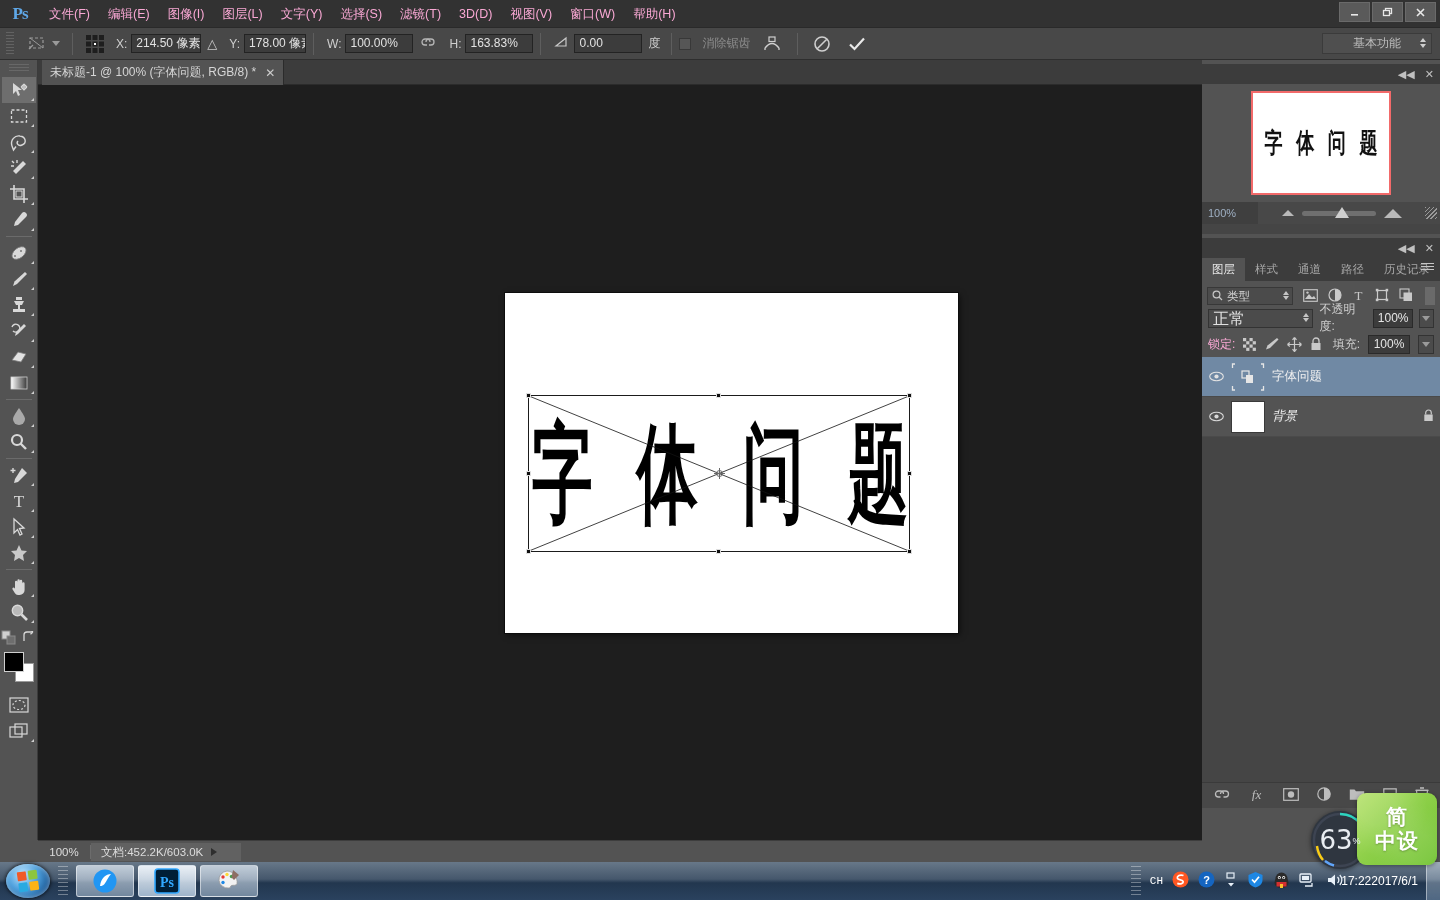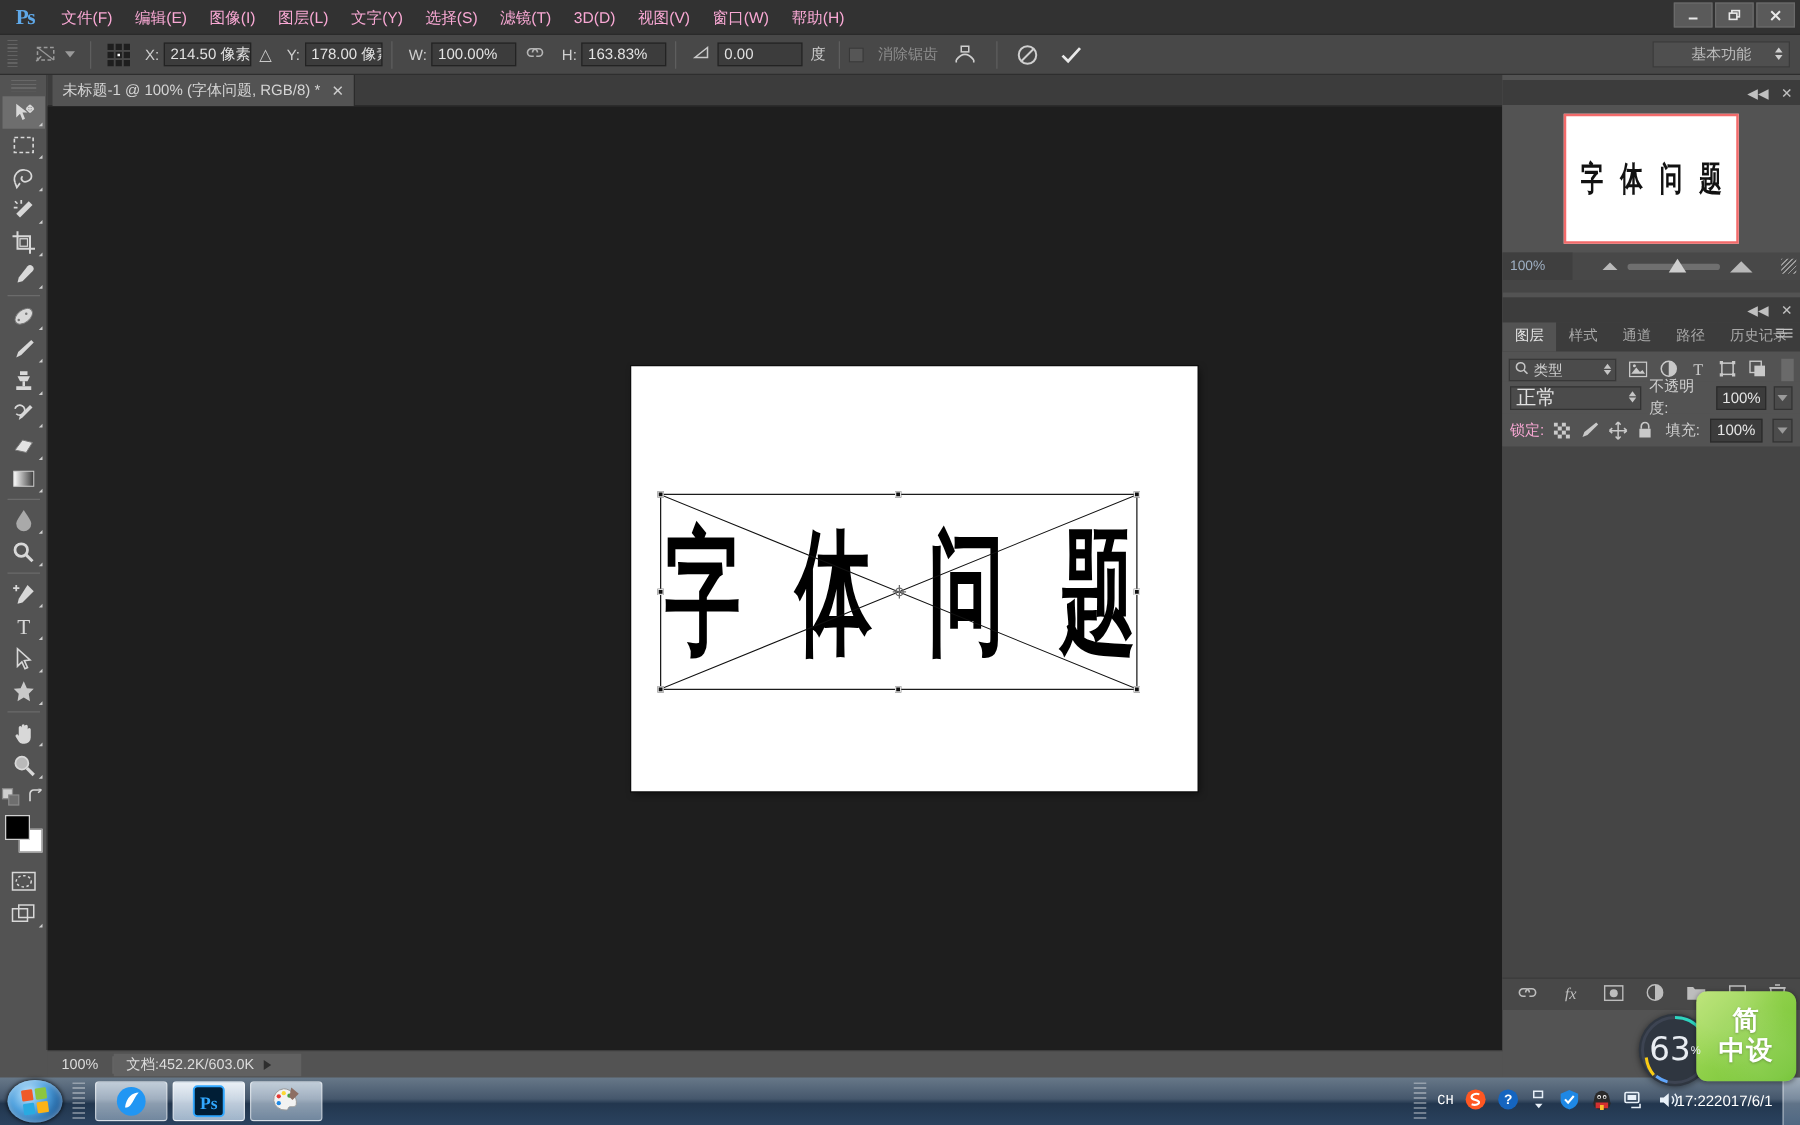--- a/index.html
+++ b/index.html
@@ -803,20 +803,52 @@
               </svg>
           </span>
           <span class="fill-lbl">填充:</span>
           <span class="opac-val dim">100%</span>
           <span class="mini-caret">
               <i class="caret-dn"></i>
             </span>
         </div>
 
         <div class="layer-list">
+          <div class="layer sel">
+            <span class="eye">
+              <svg width="15" height="11" viewBox="0 0 15 11">
+                  <ellipse cx="7.5" cy="5.5" rx="6.8" ry="4.2" fill="none" stroke="#e2e2e2" stroke-width="1.1"></ellipse>
+                  <circle cx="7.5" cy="5.5" r="2.1" fill="#e2e2e2"></circle>
+                </svg>
+            </span>
+            <span class="lthumb so">
+              <svg width="34" height="30" viewBox="0 0 34 30">
+                <path d="M4 2 L1.5 2 L1.5 6 M30 2 L32.5 2 L32.5 6 M1.5 24 L1.5 28 L4 28 M32.5 24 L32.5 28 L30 28" fill="none" stroke="#e6e6e6" stroke-width="1.3"></path>
+                <rect x="11" y="9" width="7" height="7" fill="none" stroke="#e6e6e6" stroke-width="1.2"></rect>
+                <rect x="15" y="13" width="7" height="8" fill="#e6e6e6"></rect>
+              </svg>
+            </span>
+            <span class="lname">字体问题</span>
+          </div>
+          <div class="layer">
+            <span class="eye">
+              <svg width="15" height="11" viewBox="0 0 15 11">
+                  <ellipse cx="7.5" cy="5.5" rx="6.8" ry="4.2" fill="none" stroke="#d8d8d8" stroke-width="1.1"></ellipse>
+                  <circle cx="7.5" cy="5.5" r="2.1" fill="#d8d8d8"></circle>
+                </svg>
+            </span>
+            <span class="lthumb"></span>
+            <span class="lname bg">背景</span>
+            <span class="llock">
+              <svg width="11" height="13" viewBox="0 0 11 13">
+                  <path d="M2.7 5.5 L2.7 3.8 a2.8 2.8 0 0 1 5.6 0 L8.3 5.5" fill="none" stroke="#c9c9c9" stroke-width="1.2"></path>
+                  <rect x="1.3" y="5.5" width="8.4" height="6.5" fill="#c9c9c9"></rect>
+                </svg>
+            </span>
+          </div>
         </div>
 
         <div class="panel-foot">
           <span>
             <svg width="16" height="12" viewBox="0 0 16 12">
               <path d="M6.5 6 a3 3 0 0 1 3-3 h2 a3 3 0 0 1 0 6 h-2" fill="none" stroke="#bdbdbd" stroke-width="1.3"></path>
               <path d="M9.5 6 a3 3 0 0 0 -3-3 h-2 a3 3 0 0 0 0 6 h2" fill="none" stroke="#bdbdbd" stroke-width="1.3"></path>
             </svg>
           </span>
           <span>

